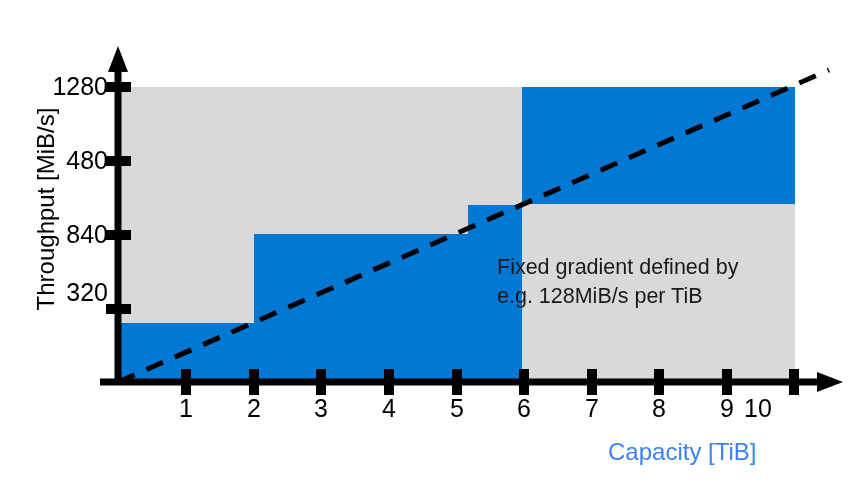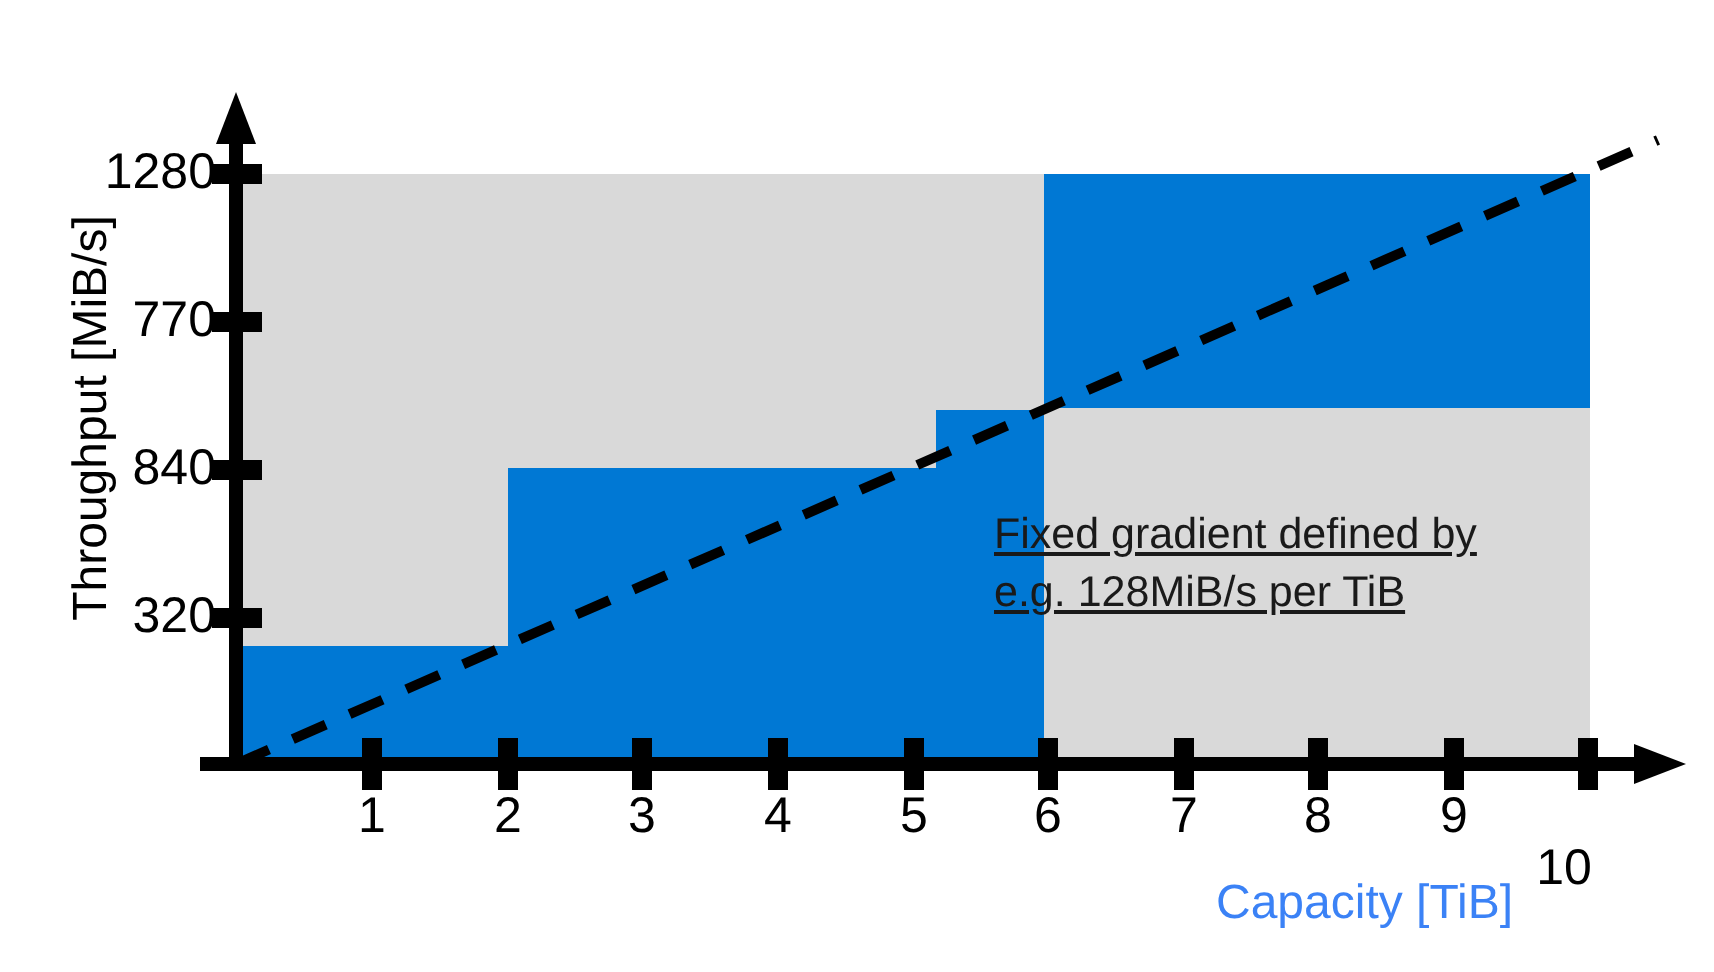--- a/index.html
+++ b/index.html
@@ -83,21 +83,21 @@
   
   .annotation {
     position: absolute;
     left: 497px;
     top: 253px;
     width: 290px;
     font-size: 21.5px;
     line-height: 1.35;
     color: #1a1a1a;
   }
-  .annotation div { white-space: nowrap; text-decoration: underline; }
+  .annotation div { white-space: nowrap; }
 </style>
 </head>
 <body>
 
 <div id="chart-root">
 
   <svg class="plot-area" width="857" height="486" viewBox="0 0 857 486">
 
     <rect x="118" y="87" width="677" height="295" fill="#D9D9D9"></rect>
 
@@ -139,36 +139,36 @@
       <line x1="659" y1="369" x2="659" y2="395" stroke="#000000" stroke-width="10"></line>
       <line x1="727" y1="369" x2="727" y2="395" stroke="#000000" stroke-width="10"></line>
       <line x1="794" y1="369" x2="794" y2="395" stroke="#000000" stroke-width="10"></line>
     </g>
   </svg>
 
   <div class="y-axis-title">Throughput [MiB/s]</div>
 
   <div class="y-ticks-wrap">
     <div class="y-tick-label" style="top:74px;">1280</div>
-    <div class="y-tick-label" style="top:148px;">770</div>
+    <div class="y-tick-label" style="top:148px;">480</div>
     <div class="y-tick-label" style="top:222px;">840</div>
-    <div class="y-tick-label" style="top:296px;">320</div>
+    <div class="y-tick-label" style="top:280px;">320</div>
   </div>
 
   <div>
     <div class="x-tick-label" style="left:186px;">1</div>
     <div class="x-tick-label" style="left:254px;">2</div>
     <div class="x-tick-label" style="left:321px;">3</div>
     <div class="x-tick-label" style="left:389px;">4</div>
     <div class="x-tick-label" style="left:457px;">5</div>
     <div class="x-tick-label" style="left:524px;">6</div>
     <div class="x-tick-label" style="left:592px;">7</div>
     <div class="x-tick-label" style="left:659px;">8</div>
     <div class="x-tick-label" style="left:727px;">9</div>
-    <div class="x-tick-label" style="left:782px;margin-top:26px;">10</div>
+    <div class="x-tick-label" style="left:758px;">10</div>
   </div>
 
   <div class="x-axis-title">Capacity [TiB]</div>
 
   <div class="annotation">
     <div>Fixed gradient defined by</div>
     <div>e.g. 128MiB/s per TiB</div>
   </div>
 
 </div>

